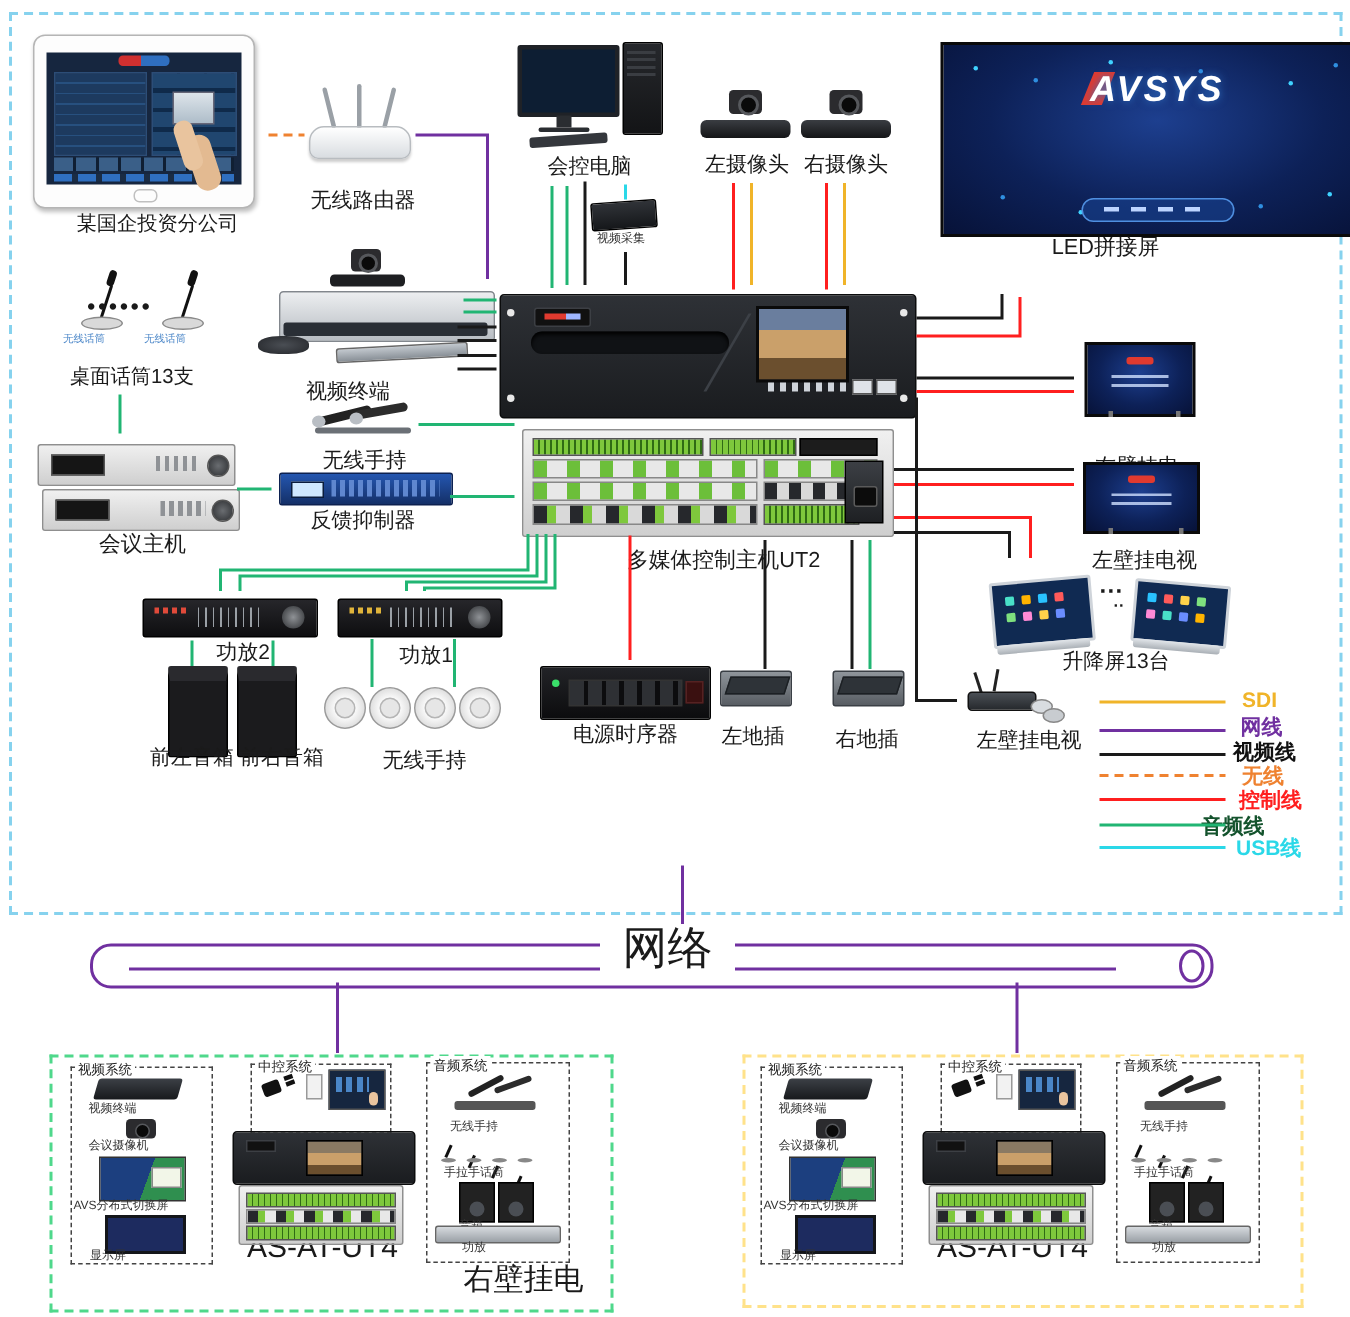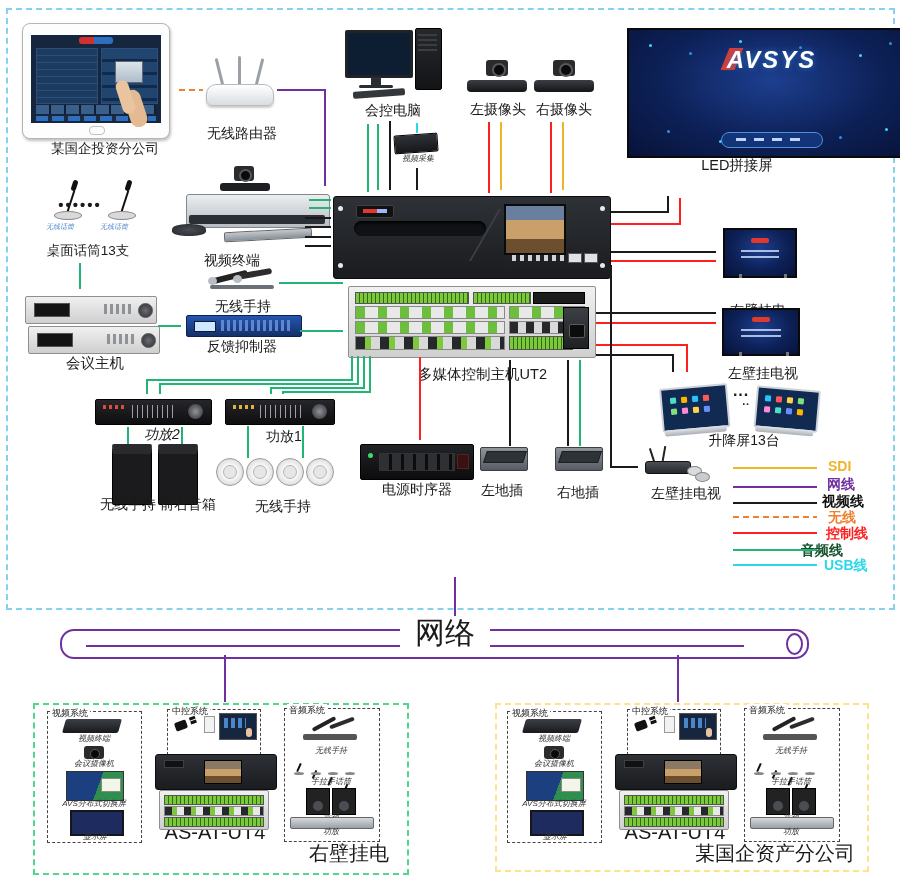--- a/index.html
+++ b/index.html
@@ -1,20 +1,20 @@
 <!DOCTYPE html>
 <html><head>
 <meta charset="utf-8">
 <style>
   html,body{margin:0;padding:0;background:#fff;}
   #stage{position:relative;width:900px;height:878px;background:#fff;overflow:hidden;
          font-family:"Liberation Sans","DejaVu Sans",sans-serif;color:#1a1a1a;}
   .abs{position:absolute;}
   .lbl{position:absolute;text-align:center;font-size:13.5px;line-height:1.15;color:#1a1a1a;white-space:nowrap;}
-  .lbl-s{position:absolute;text-align:center;font-size:8px;line-height:1.1;color:#333;white-space:nowrap;font-style:italic;}
+  .lbl-s{position:absolute;font-size:8px;line-height:1.1;color:#333;white-space:nowrap;}
   .grp-lbl{position:absolute;font-size:9px;background:#fff;padding:0 2px;color:#222;white-space:nowrap;}
   .dashbox{position:absolute;border:1px dashed #444;}
   #wires{position:absolute;left:0;top:0;z-index:3;pointer-events:none;}
   #wires path{fill:none;stroke-width:2;}
   .wk{stroke:#1a1a1a}.wr{stroke:#ff1f1f}.wg{stroke:#21b573}.wy{stroke:#f0b429}
   .wp{stroke:#7030a0}.wo{stroke:#ef8230;stroke-dasharray:6 4}.wc{stroke:#2ad8e8}
   .legend-lbl{position:absolute;font-size:14px;font-weight:bold;white-space:nowrap;}
   
   .rackdark{background:linear-gradient(#2e3136,#1a1c1f);border:1px solid #0b0c0d;border-radius:3px;}
   .racklight{background:linear-gradient(#f0f0f0,#cfcfcf);border:1px solid #8f8f8f;border-radius:2px;}
@@ -263,32 +263,32 @@
       <div class="abs" style="left:5px;top:16px;width:14px;height:12px;background:#0c0c0c;border:1px solid #5a5a5a;border-radius:2px;"></div>
     </div>
   </div>
   <div class="lbl" style="left:410px;top:366px;width:145px;font-size:14.5px;">多媒体控制主机UT2</div>
 
   <div class="abs" style="left:95px;top:399px;width:115px;height:24px;background:linear-gradient(#26262a,#0e0e10);border:1px solid #000;border-radius:2px;">
     <div class="abs" style="left:7px;top:5px;width:22px;height:4px;background:repeating-linear-gradient(90deg,#e04a3a 0 3px,transparent 3px 6px);"></div>
     <div class="abs" style="left:36px;top:5px;width:44px;height:13px;background:repeating-linear-gradient(90deg,#9aa0a6 0 1px,transparent 1px 5px);"></div>
     <div class="abs" style="left:92px;top:4px;width:15px;height:15px;border-radius:50%;background:radial-gradient(#8f9296,#2c2e31);"></div>
   </div>
-  <div class="lbl" style="left:136px;top:426px;width:52px;font-size:14px;font-style:italic;">功放2</div>
+  <div class="lbl" style="left:136px;top:426px;width:52px;font-size:14px;">功放2</div>
 
   <div class="abs" style="left:225px;top:399px;width:108px;height:24px;background:linear-gradient(#26262a,#0e0e10);border:1px solid #000;border-radius:2px;">
     <div class="abs" style="left:7px;top:5px;width:22px;height:4px;background:repeating-linear-gradient(90deg,#e0b43a 0 3px,transparent 3px 6px);"></div>
     <div class="abs" style="left:34px;top:5px;width:42px;height:13px;background:repeating-linear-gradient(90deg,#9aa0a6 0 1px,transparent 1px 5px);"></div>
     <div class="abs" style="left:86px;top:4px;width:15px;height:15px;border-radius:50%;background:radial-gradient(#8f9296,#2c2e31);"></div>
   </div>
   <div class="lbl" style="left:258px;top:428px;width:52px;font-size:14px;">功放1</div>
 
   <div class="spk" style="left:112px;top:444px;width:38px;height:50px;border-top:10px solid #2a2a2e;"></div>
   <div class="spk" style="left:158px;top:444px;width:38px;height:50px;border-top:10px solid #2a2a2e;"></div>
-  <div class="lbl" style="left:94px;top:496px;width:128px;font-size:14px;">无线手持 前右音箱</div>
+  <div class="lbl" style="left:94px;top:496px;width:128px;font-size:14px;">前左音箱 前右音箱</div>
 
   <div class="ceil" style="left:216px;top:458px;"></div>
   <div class="ceil" style="left:246px;top:458px;"></div>
   <div class="ceil" style="left:276px;top:458px;"></div>
   <div class="ceil" style="left:306px;top:458px;"></div>
   <div class="lbl" style="left:250px;top:498px;width:66px;font-size:14px;">无线手持</div>
 
   <div class="abs" style="left:360px;top:444px;width:112px;height:34px;background:linear-gradient(#222327,#0c0c0e);border:1px solid #000;border-radius:2px;">
     <div class="abs" style="left:7px;top:8px;width:5px;height:5px;border-radius:50%;background:#3adf6a;"></div>
     <div class="abs" style="left:18px;top:8px;width:74px;height:16px;background:repeating-linear-gradient(90deg,#2e3034 0 9px,#0c0c0e 9px 12px);border:1px solid #333;"></div>
@@ -414,21 +414,20 @@
       <div class="abs" style="left:6px;top:12px;width:10px;height:10px;border-radius:50%;background:#4a4e54;"></div>
     </div>
   <div class="abs" style="left:332px;top:788px;width:22px;height:25px;background:#222;border:1px solid #000;">
       <div class="abs" style="left:6px;top:12px;width:10px;height:10px;border-radius:50%;background:#4a4e54;"></div>
     </div>
   <div class="lbl-s" style="left:306px;top:813px;width:50px;">音箱</div>
   <div class="abs" style="left:290px;top:817px;width:82px;height:10px;background:linear-gradient(#d6dade,#9aa0a6);border:1px solid #666;border-radius:2px;"></div>
   <div class="lbl-s" style="left:308px;top:828px;width:46px;">功放</div>
 
   <div class="abs" style="left:495px;top:703px;width:370px;height:165px;border:2px dashed #ffe28a;"></div>
-  <div class="lbl" style="left:688px;top:842px;width:174px;font-size:20px;z-index:6;">某国企资产分公司</div>
   <div class="lbl" style="left:623px;top:821px;width:104px;font-size:20px;">AS-AT-UT4</div>
 
   <div class="dashbox" style="left:507px;top:711px;width:93px;height:130px;"></div>
   <div class="grp-lbl" style="left:510px;top:707px;">视频系统</div>
   <div class="abs" style="left:524px;top:719px;width:56px;height:14px;background:linear-gradient(#3c4046,#17191c);transform:skewX(-16deg);border-radius:2px;"></div>
   <div class="lbl-s" style="left:519px;top:735px;width:70px;">视频终端</div>
   <div class="abs" style="left:544px;top:746px;width:20px;height:13px;background:#2b2b2e;border-radius:3px;">
       <div class="abs" style="left:6px;top:3px;width:8px;height:8px;border-radius:50%;background:#0a0a0a;border:1px solid #56585c;"></div>
     </div>
   <div class="lbl-s" style="left:519px;top:760px;width:70px;">会议摄像机</div>

